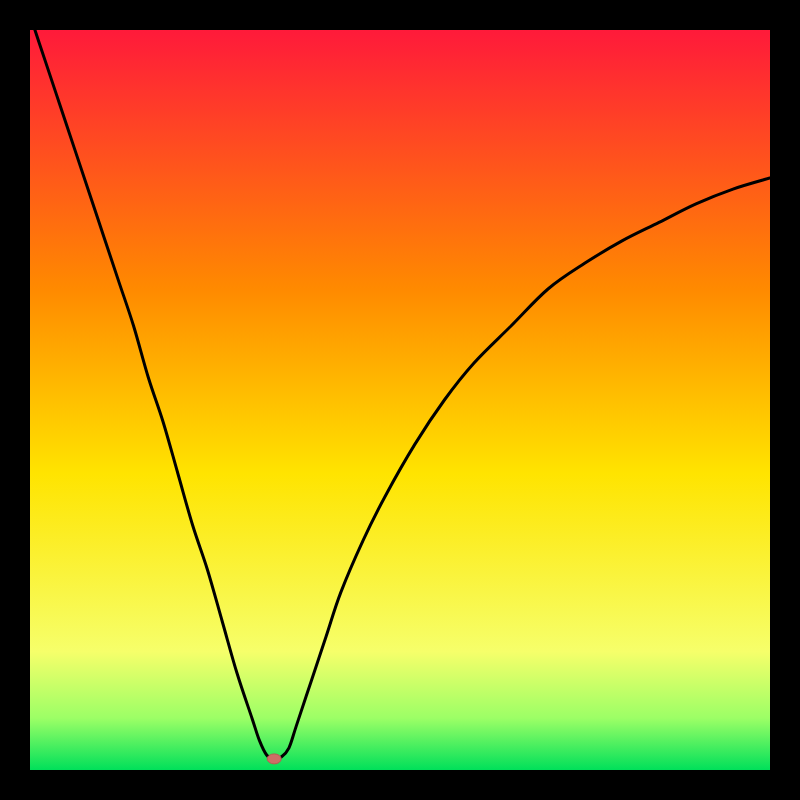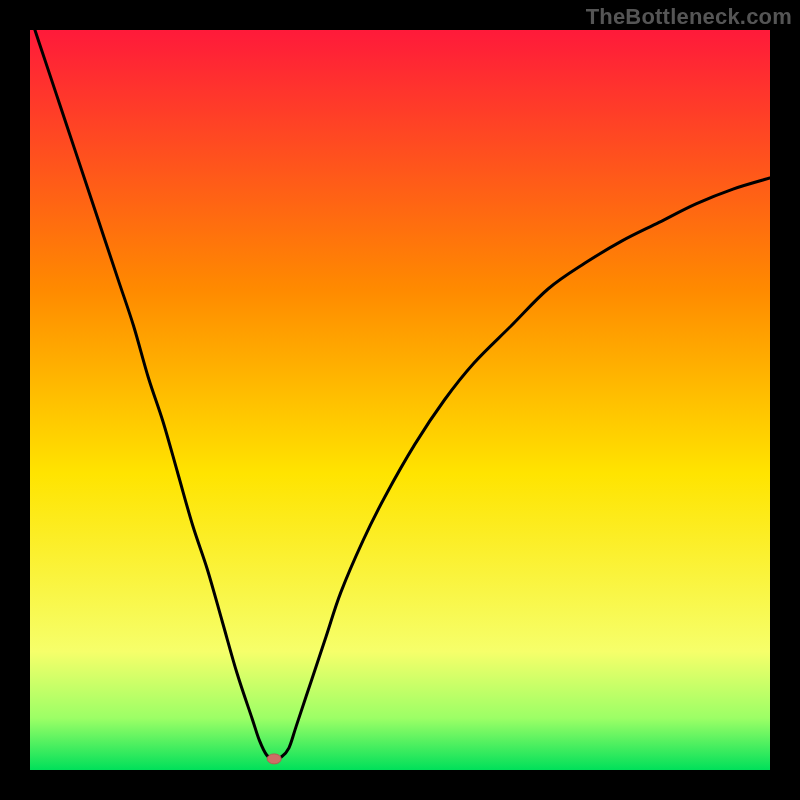--- a/index.html
+++ b/index.html
@@ -26,21 +26,20 @@
   font-weight: 600;
   color: #555;
   letter-spacing: 0.2px;
 }
 svg { display: block; }
 </style>
 </head>
 <body>
 
 <div class="frame">
-  <div class="watermark">TheBottleneck.com</div>
   <div class="plot">
     <svg id="chart-svg" width="740" height="740" viewBox="0 0 740 740" preserveAspectRatio="none">
       <defs>
         <linearGradient id="bg-grad" x1="0" y1="0" x2="0" y2="1">
           <stop id="g0" offset="0%" stop-color="#ff1a3a"></stop>
           <stop id="g1" offset="35%" stop-color="#ff8a00"></stop>
           <stop id="g2" offset="60%" stop-color="#ffe400"></stop>
           <stop id="g3" offset="84%" stop-color="#f6ff6a"></stop>
           <stop id="g4" offset="93%" stop-color="#9cff66"></stop>
           <stop id="g5" offset="100%" stop-color="#00e05a"></stop>

